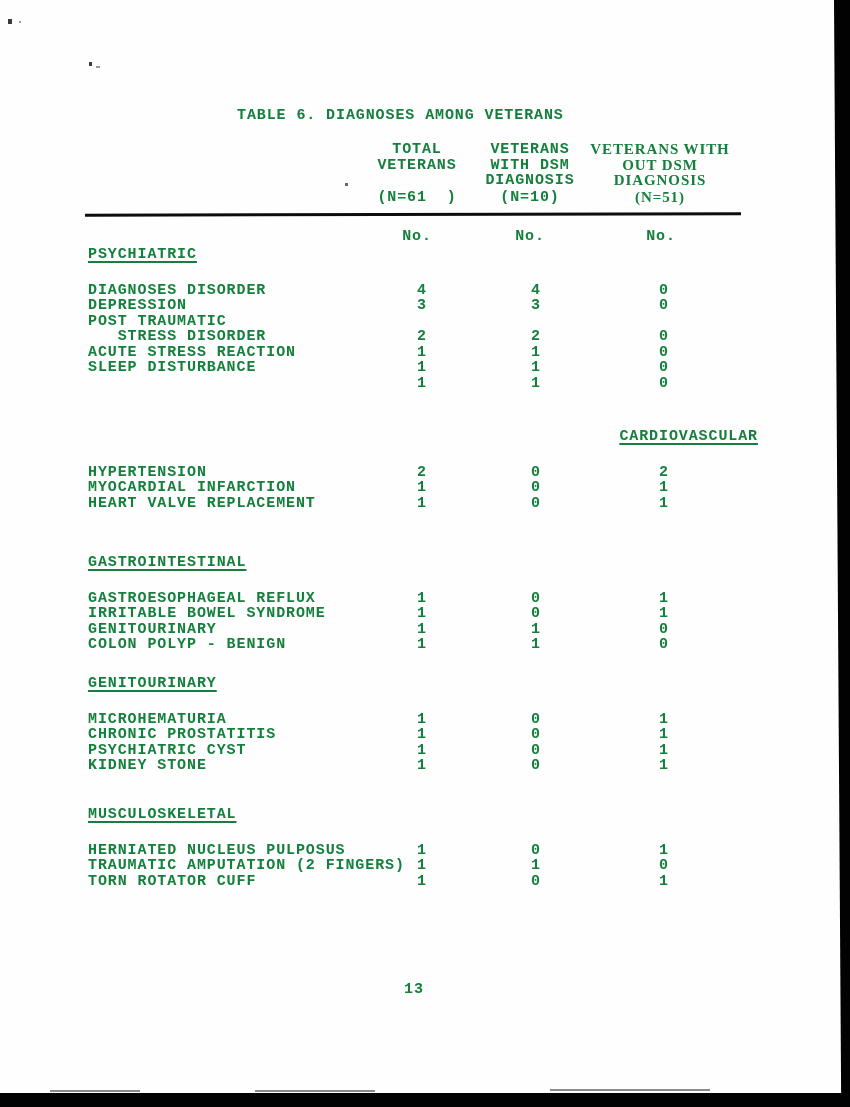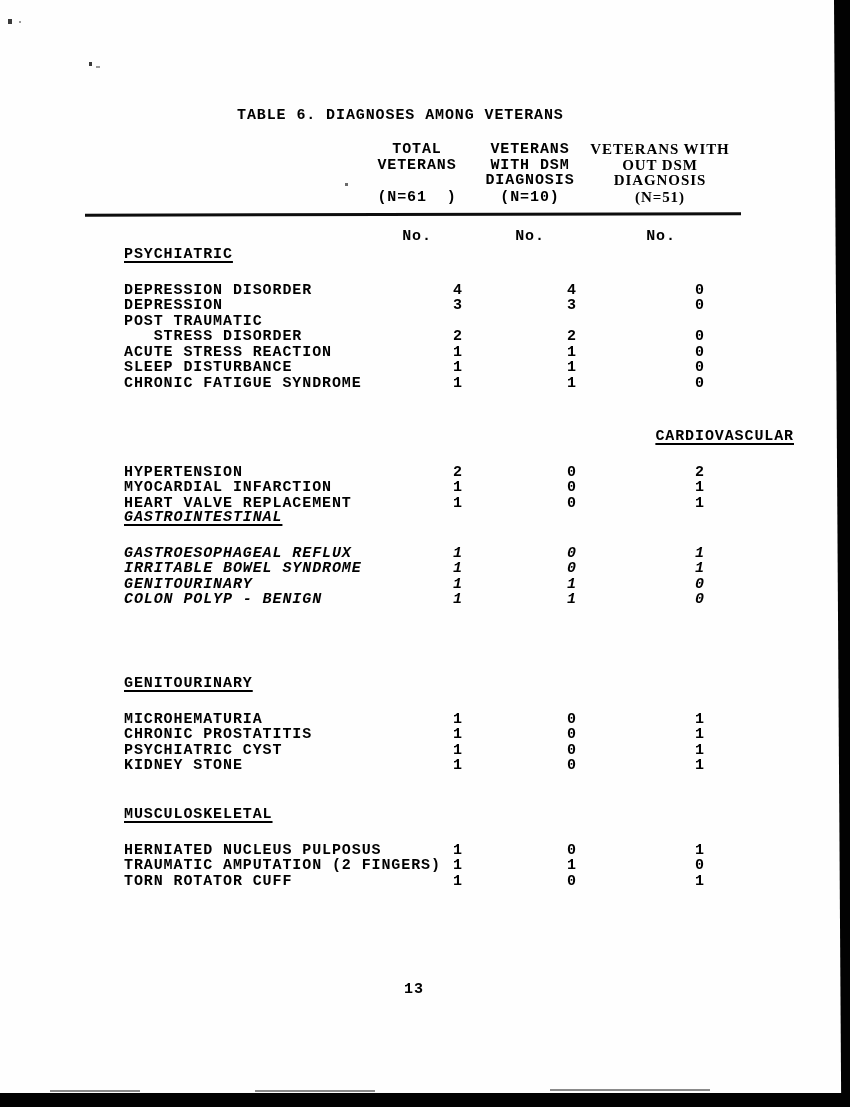--- a/index.html
+++ b/index.html
@@ -1,31 +1,31 @@
 <!DOCTYPE html>
 <html><head>
 <meta charset="utf-8">
 <style>
   html,body{margin:0;padding:0;background:#e8e8e8;}
   .page{
     position:relative;width:850px;height:1107px;background:#fefefe;overflow:hidden;
     font-family:"Liberation Mono","DejaVu Sans Mono",monospace;
-    font-size:15px;font-weight:700;color:#000000;letter-spacing:0.9px;
+    font-size:15px;font-weight:700;color:#15803d;letter-spacing:0.9px;
   }
   .title{position:absolute;left:237px;top:107px;white-space:pre;}
   .hcol{position:absolute;top:141px;height:66px;}
   .hcol .hl{position:absolute;left:0;width:100%;text-align:center;white-space:pre;}
   .hl.l0{top:0;} .hl.l1{top:15.5px;} .hl.l2{top:31px;} .hl.l3{top:48px;}
   #hcol1{left:352px;width:130px;}
   #hcol2{left:465px;width:130px;}
   #hcol3{left:588px;width:144px;font-family:Liberation Serif, serif;}
   .rule{position:absolute;left:85px;top:213px;width:656px;height:3px;background:#0d0d0d;transform:rotate(-0.12deg);}
   .no-label{position:absolute;top:228px;transform:translateX(-50%);}
   #no1{left:417px;} #no2{left:530px;} #no3{left:661px;}
-  .section{position:absolute;left:88px;width:670px;margin-left:36px;}
+  .section{position:absolute;left:88px;width:670px;}
   .section .heading{text-decoration:underline;text-decoration-thickness:2px;text-underline-offset:3px;}
   .section .rows{margin-top:19px;}
   .row{position:relative;height:15.45px;}
   .row .lbl{position:absolute;left:0;top:0;white-space:pre;}
   .row .v{position:absolute;top:0;transform:translateX(-50%);}
   .v.c1{left:334px;} .v.c2{left:448px;} .v.c3{left:576px;}
   .pageno{position:absolute;left:404px;top:981px;}
   .edge-right{position:absolute;top:0;right:0;width:16px;height:1107px;background:#020202;
     clip-path:polygon(0 0,100% 0,100% 100%,45% 100%);}
   .bar-bottom{position:absolute;left:0;bottom:0;width:850px;height:14px;background:#020202;}
@@ -62,21 +62,21 @@
 
   <span class="no-label" id="no1">No.</span>
   <span class="no-label" id="no2">No.</span>
   <span class="no-label" id="no3">No.</span>
 
   <div>
       <div class="section" style="top: 246px;">
         <div class="heading">PSYCHIATRIC</div>
         <div class="rows">
           <div class="row">
-            <span class="lbl">DEPRESSION DISORDER</span>
+            <span class="lbl">DIAGNOSES DISORDER</span>
             <span class="v c1">4</span>
             <span class="v c2">4</span>
             <span class="v c3">0</span>
           </div>
           <div class="row">
             <span class="lbl">DEPRESSION</span>
             <span class="v c1">3</span>
             <span class="v c2">3</span>
             <span class="v c3">0</span>
           </div>
@@ -98,21 +98,20 @@
             <span class="v c2">1</span>
             <span class="v c3">0</span>
           </div>
           <div class="row">
             <span class="lbl">SLEEP DISTURBANCE</span>
             <span class="v c1">1</span>
             <span class="v c2">1</span>
             <span class="v c3">0</span>
           </div>
           <div class="row">
-            <span class="lbl">CHRONIC FATIGUE SYNDROME</span>
             <span class="v c1">1</span>
             <span class="v c2">1</span>
             <span class="v c3">0</span>
           </div>
         </div>
       </div>
       <div class="section" style="top: 428px; text-align: right;">
         <div class="heading">CARDIOVASCULAR</div>
         <div class="rows">
           <div class="row">
@@ -128,21 +127,21 @@
             <span class="v c3">1</span>
           </div>
           <div class="row">
             <span class="lbl">HEART VALVE REPLACEMENT</span>
             <span class="v c1">1</span>
             <span class="v c2">0</span>
             <span class="v c3">1</span>
           </div>
         </div>
       </div>
-      <div class="section" style="top: 509px; font-style: italic;">
+      <div class="section" style="top: 554px;">
         <div class="heading">GASTROINTESTINAL</div>
         <div class="rows">
           <div class="row">
             <span class="lbl">GASTROESOPHAGEAL REFLUX</span>
             <span class="v c1">1</span>
             <span class="v c2">0</span>
             <span class="v c3">1</span>
           </div>
           <div class="row">
             <span class="lbl">IRRITABLE BOWEL SYNDROME</span>

